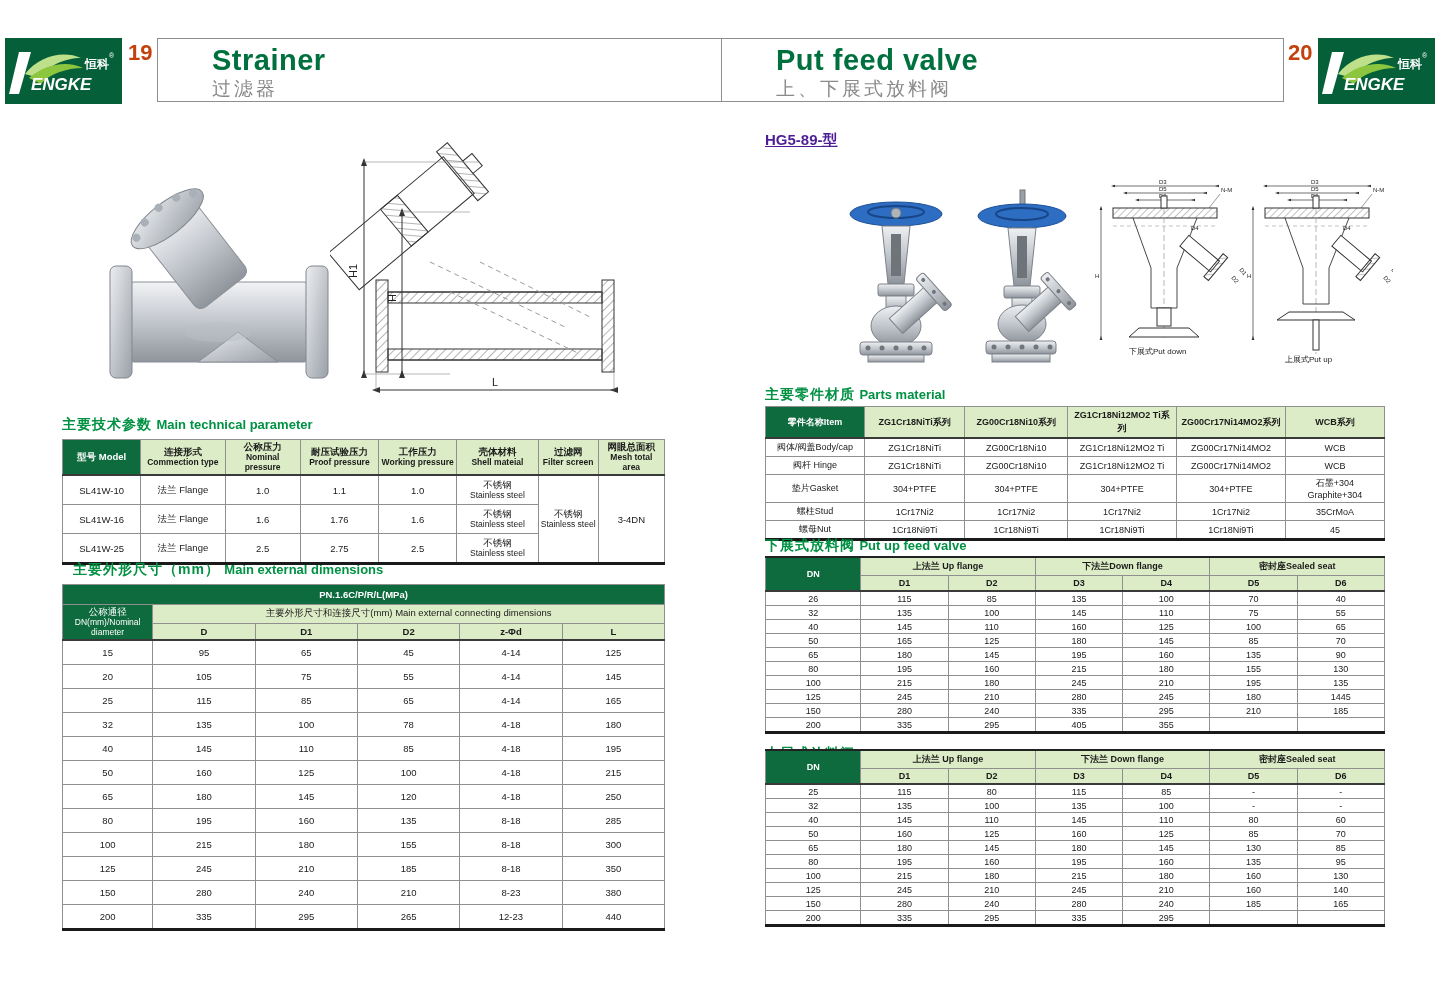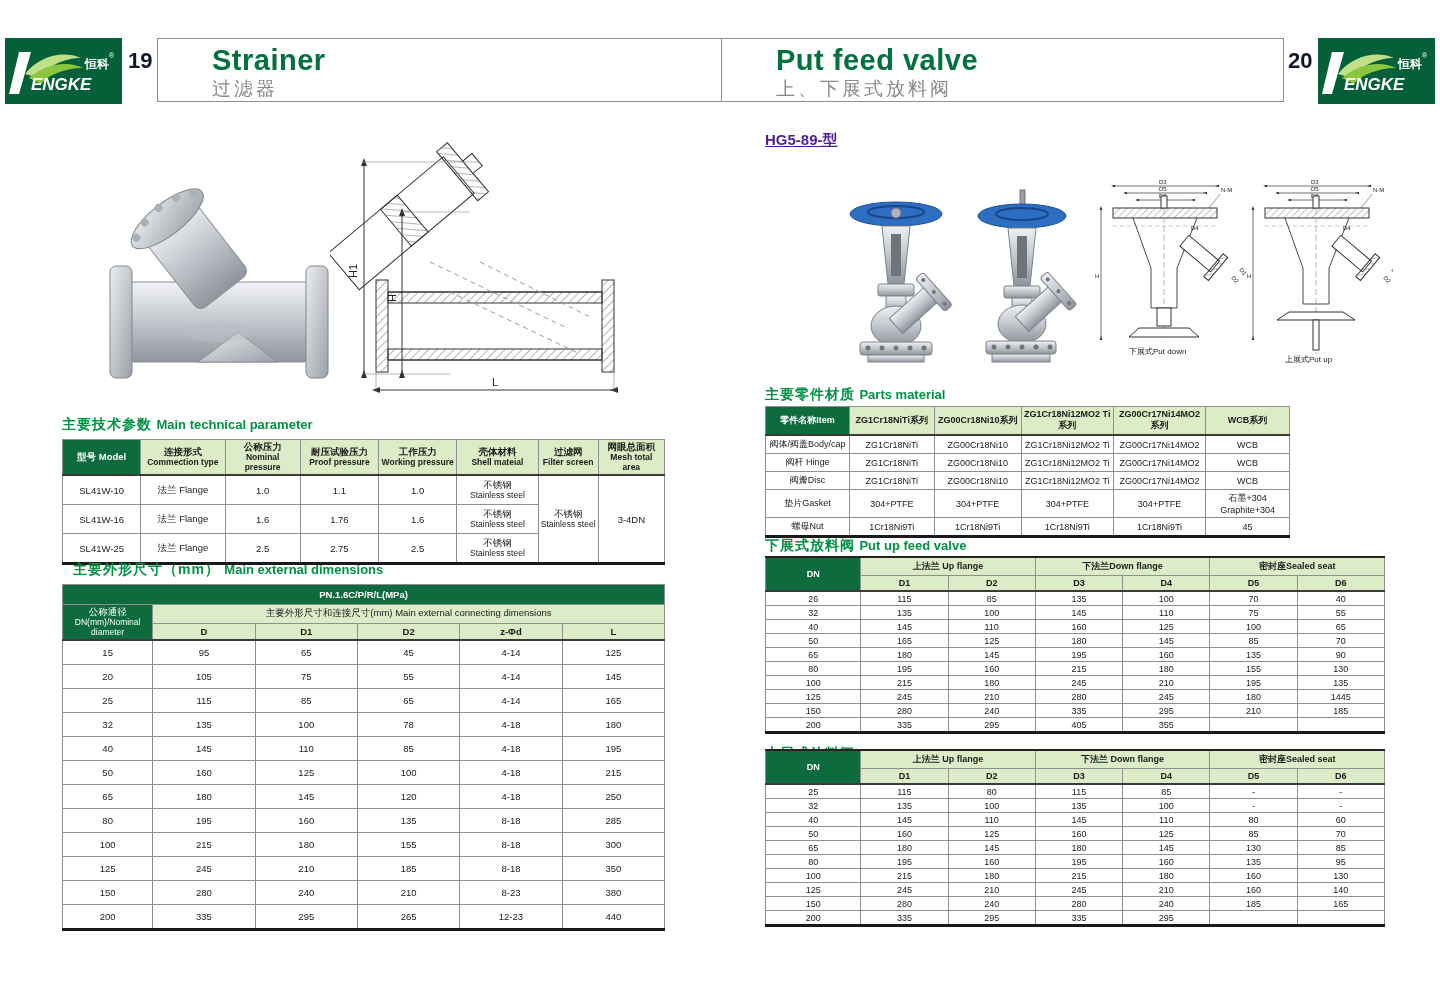--- a/index.html
+++ b/index.html
@@ -4,21 +4,21 @@
 <style>
   html,body{margin:0;padding:0;}
   body{
     width:1440px;height:984px;background:#ffffff;position:relative;overflow:hidden;
     font-family:"Liberation Sans","DejaVu Sans",sans-serif;color:#1a1a1a;
   }
   .abs{position:absolute;}
 
   
   .logo-box{background:#05603a;width:117px;height:66px;top:38px;}
-  .pagenum{color:#0f172a;font-weight:bold;font-size:22px;top:48px;font-family:"Liberation Sans",sans-serif;}
+  .pagenum{color:#c2410c;font-weight:bold;font-size:22px;top:40px;font-family:"Liberation Sans",sans-serif;}
   .title-box{top:38px;height:64px;border:1px solid #8e8e8e;background:#fff;box-sizing:border-box;padding:6px 0 0 54px;}
   .title-en{font-size:29px;font-weight:bold;color:#00713e;line-height:1.05;letter-spacing:0.5px;}
   .title-zh{font-size:19px;color:#8a8a8a;letter-spacing:3px;margin-top:1px;}
 
   
   .sec-title{font-weight:bold;color:#009143;white-space:nowrap;}
   .sec-title .zh{font-size:14px;letter-spacing:1px;}
   .sec-title .en{font-size:13px;}
   .hg-label{font-weight:bold;color:#4c1d95;font-size:15px;text-decoration:underline;}
 
@@ -515,21 +515,21 @@
         <text x="40" y="184" font-size="8" fill="#222">上展式Put up</text>
       </g>
     </svg>
   </div>
 
   <div class="abs sec-title" style="left:765px;top:385px;">
     <span class="zh">主要零件材质</span>
     <span class="en">Parts material</span>
   </div>
 
-  <div class="abs" style="left:765px;top:406px;width:525px;">
+  <div class="abs" style="left:765px;top:406px;width:620px;">
     <table class="tbl parts" style="font-size:9px;">
       <colgroup>
         <col style="width:16%">
           <col style="width:16.2%">
           <col style="width:16.6%">
           <col style="width:17.6%">
           <col style="width:17.6%">
           <col style="width:16%">
       </colgroup>
       <thead>
@@ -553,34 +553,34 @@
           </tr>
           <tr>
             <td>阀杆 Hinge</td>
             <td>ZG1Cr18NiTi</td>
             <td>ZG00Cr18Ni10</td>
             <td>ZG1Cr18Ni12MO2 Ti</td>
             <td>ZG00Cr17Ni14MO2</td>
             <td>WCB</td>
           </tr>
           <tr>
-            <td>阀瓣Disc</td>
-            <td>ZG1Cr18NiTi</td>
-            <td>ZG00Cr18Ni10</td>
-            <td>ZG1Cr18Ni12MO2 Ti</td>
-            <td>ZG00Cr17Ni14MO2</td>
-            <td>WCB</td>
-          </tr>
-          <tr>
             <td>垫片Gasket</td>
             <td>304+PTFE</td>
             <td>304+PTFE</td>
             <td>304+PTFE</td>
             <td>304+PTFE</td>
             <td>石墨+304 Graphite+304</td>
+          </tr>
+          <tr>
+            <td>螺柱Stud</td>
+            <td>1Cr17Ni2</td>
+            <td>1Cr17Ni2</td>
+            <td>1Cr17Ni2</td>
+            <td>1Cr17Ni2</td>
+            <td>35CrMoA</td>
           </tr>
           <tr>
             <td>螺母Nut</td>
             <td>1Cr18Ni9Ti</td>
             <td>1Cr18Ni9Ti</td>
             <td>1Cr18Ni9Ti</td>
             <td>1Cr18Ni9Ti</td>
             <td>45</td>
           </tr>
         </tbody>

